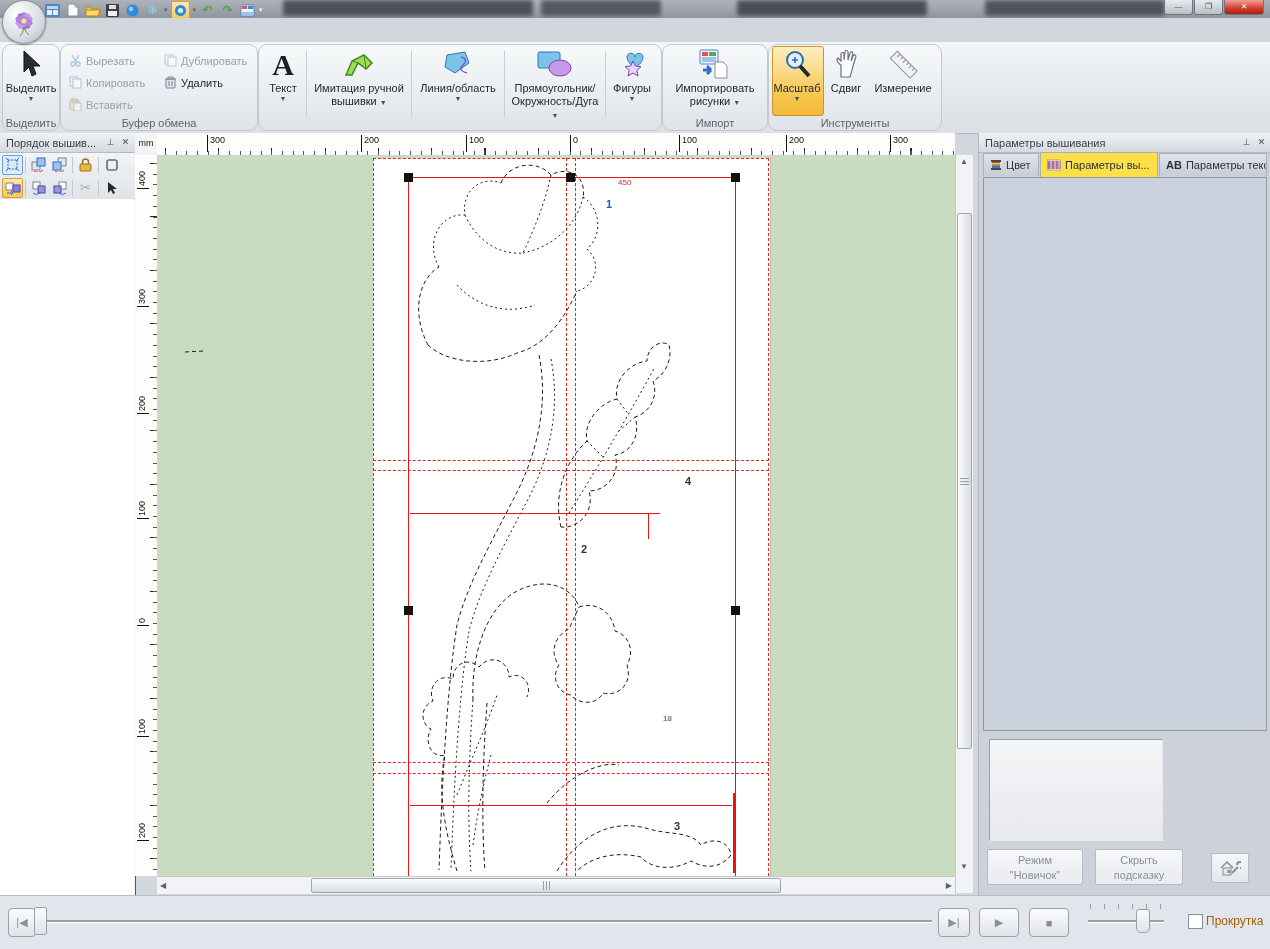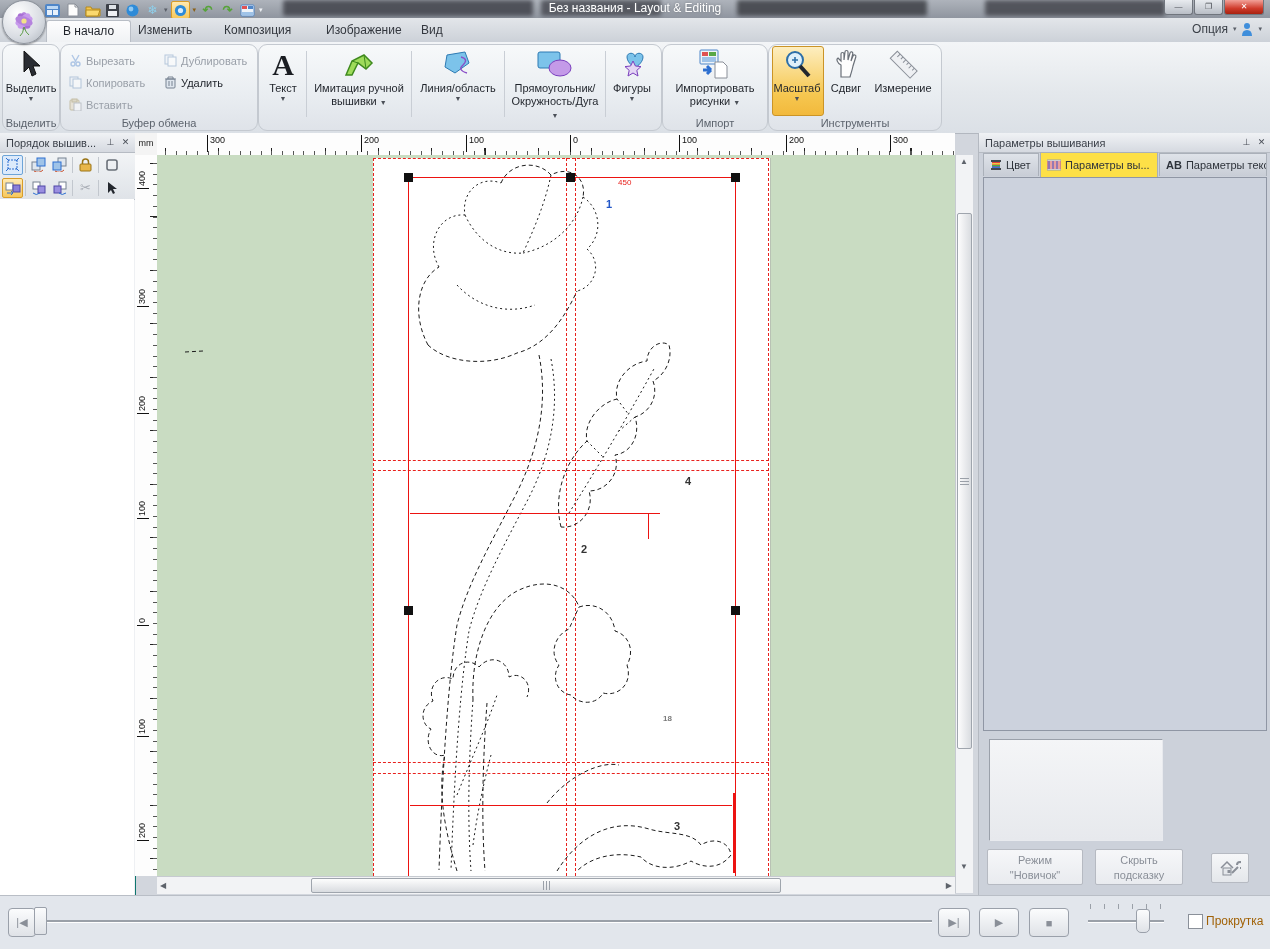--- a/index.html
+++ b/index.html
@@ -130,21 +130,20 @@
 </head>
 <body>
 
 <div class="app">
 
   <div class="abs titlebar">
     <div class="blob" style="left:283px;width:250px;background:#41434b"></div>
     <div class="blob" style="left:541px;width:120px;background:#4a4c54"></div>
     <div class="blob" style="left:737px;width:190px;background:#3e4046"></div>
     <div class="blob" style="left:985px;width:180px;background:#45474e"></div>
-    <div class="title-text">Без названия - Layout &amp; Editing</div>
     <div class="qat">
       <span class="qicon">
           <svg width="15" height="13">
             <rect x="0" y="0" width="15" height="13" rx="2" fill="#4f86c8"></rect>
             <rect x="2" y="2" width="11" height="3" fill="#bcd8f4"></rect>
             <rect x="2" y="6" width="5" height="5" fill="#e8f1fb"></rect>
             <rect x="8" y="6" width="5" height="5" fill="#e8f1fb"></rect>
           </svg>
         </span>
       <span class="qicon">
@@ -207,36 +206,20 @@
         <ellipse rx="4.5" ry="9" fill="#c79aec" transform="rotate(72)"></ellipse>
         <ellipse rx="4.5" ry="9" fill="#a86fd4" transform="rotate(144)"></ellipse>
         <ellipse rx="4.5" ry="9" fill="#c79aec" transform="rotate(216)"></ellipse>
         <ellipse rx="4.5" ry="9" fill="#b583dd" transform="rotate(288)"></ellipse>
         <circle r="2.6" fill="#f3e287"></circle>
       </g>
       <path d="M15,20 q-1,7 -4,9 M15,20 q2,6 5,8" stroke="#5d9c46" fill="none"></path>
     </svg>
   </div>
 
-  <div class="abs tabrow">
-    <div class="rtab active" style="left:46px">В начало</div>
-    <div class="rtab" style="left:122px">Изменить</div>
-    <div class="rtab" style="left:208px">Композиция</div>
-    <div class="rtab" style="left:310px">Изображение</div>
-    <div class="rtab" style="left:405px">Вид</div>
-    <div class="optiongrp">
-      <span>Опция</span>
-      <span class="chev" style="color:#5a5f68">▾</span>
-      <svg width="12" height="14">
-          <circle cx="6" cy="4" r="3" fill="#3f8edb"></circle>
-          <path d="M1,14 q0,-6 5,-6 q5,0 5,6 z" fill="#3f8edb"></path>
-        </svg>
-      <span class="chev" style="color:#5a5f68">▾</span>
-    </div>
-  </div>
 
   <div class="abs ribbon">
 
     <div class="rgroup" style="left:2px;width:56px">
       <div class="bigbtn" style="left:4px;width:48px">
         <span class="bicon">
           <svg width="22" height="28">
               <path d="M4,1 L4,22 L9,17 L12,26 L16,24 L13,16 L20,16 Z" fill="#2a2d33" stroke="#111"></path>
             </svg>
         </span>

